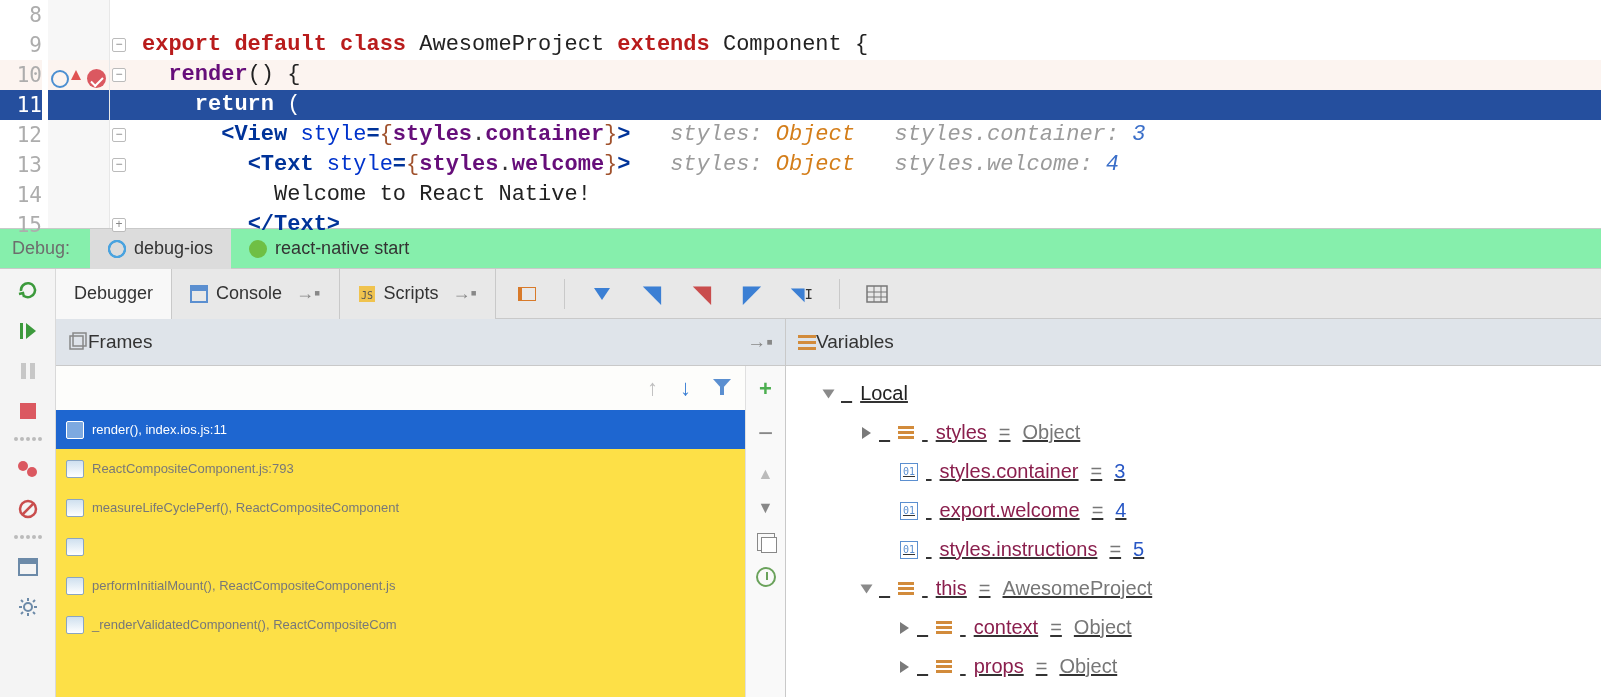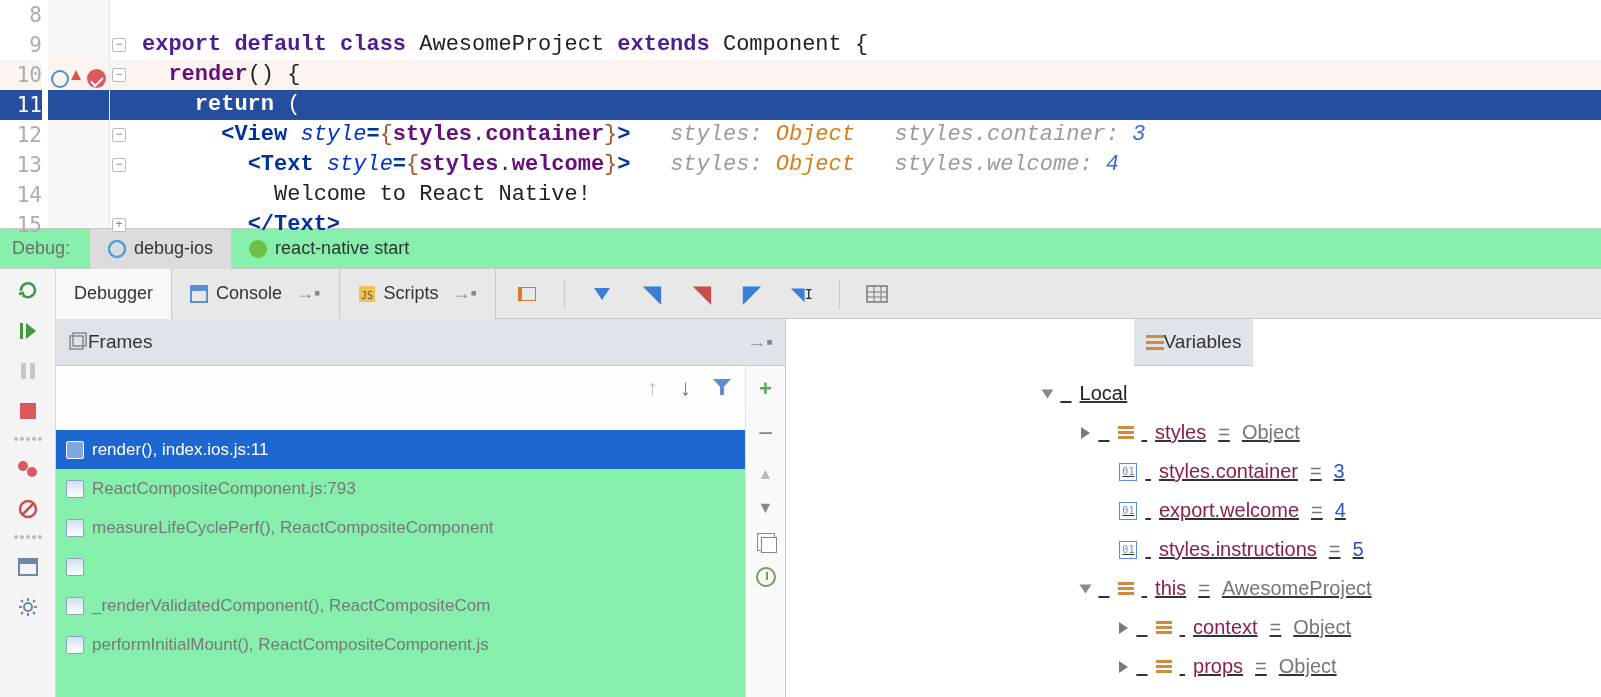--- a/index.html
+++ b/index.html
@@ -10,23 +10,23 @@
   .editor { display:flex; height:229px; border-bottom:1px solid #c9c9c9; }
   .gutter { display:flex; background:#ffffff; }
   .ln-col { width:48px; text-align:right; padding-right:6px; font-size:21px; color:#adadad; font-family:"Menlo","Consolas",monospace; }
   .mk-col { width:62px; background:#f7f7f7; border-right:1px solid #e8e8e8; }
   .fold-col { width:18px; }
   .row { height:30px; line-height:30px; white-space:pre; overflow:hidden; }
   .code-col { flex:1; font-size:22px; }
   .code-col .row { padding-left:14px; }
   .sel { background:#254f9e; color:#fff; }
   .hl-line { background:#fcf4f0; }
-  .kw { color:#4c1d95; font-weight:bold; }
+  .kw { color:#b91c1c; font-weight:bold; }
   .tag { color:#003399; font-weight:bold; }
-  .attr { color:#0033cc; font-style:italic; }
+  .attr { color:#0033cc; }
   .ident { color:#660e7a; font-weight:bold; }
   .curly { color:#a0522d; }
   .hint-key { color:#9b9b9b; font-style:italic; }
   .hint-val { color:#d47e1a; font-style:italic; }
   .hint-num { color:#3b6fc9; font-style:italic; }
   .text { color:#222; }
 
   .ring { display:inline-block; width:18px; height:18px; border:2px solid #4c8fd1; border-radius:50%; vertical-align:middle; margin-top:6px; margin-left:3px; }
   .bp { display:inline-block; width:19px; height:19px; border-radius:50%; background:#db5860; vertical-align:middle; margin-top:5px; margin-left:6px; position:relative; }
   .bp::after{content:"";position:absolute;left:4px;top:8px;width:10px;height:5px;border-left:2px solid #fff;border-bottom:2px solid #fff;transform:rotate(-45deg);}
@@ -56,29 +56,29 @@
   .step-row { display:flex; align-items:center; gap:24px; padding:0 18px; }
   .step-btn { width:26px;height:26px; display:flex;align-items:center;justify-content:center;}
   .show-ep { display:inline-block; width:18px;height:14px;border:1px solid #d87a2a;border-left:4px solid #d87a2a;}
   .tri-down-blue{width:0;height:0;border-left:8px solid transparent;border-right:8px solid transparent;border-top:12px solid #3b7fd4;}
   .tri-blue{color:#3b7fd4;font-size:24px;}
   .tri-red{color:#c94d4d;font-size:24px;}
 
   .panels { flex:1; display:flex; }
   .panel { display:flex; flex-direction:column; }
   .frames-panel { width:730px; border-right:1px solid #c9c9c9; }
-  .vars-panel { flex:1;align-items:center; }
+  .vars-panel { flex:1; }
   .panel-head { height:47px; background:#dfe4ea; border-bottom:1px solid #c9c9c9; display:flex; align-items:center; padding:0 12px; font-size:19px; }
   .burger{display:inline-flex;flex-direction:column;gap:3px;} .burger span{width:18px;height:3px;background:#d28b3b;}
 
   .frames-tools { height:44px; display:flex; align-items:center; justify-content:flex-end; gap:22px; padding:0 14px; background:#fdfdfb; }
   .gray-arrow{color:#bfbfbf;font-size:22px;} .blue-arrow{color:#3b7fd4;font-size:22px;}
   .funnel{width:18px;height:18px;position:relative;} .funnel::before{content:"";position:absolute;top:0;left:0;right:0;height:0;border-left:9px solid transparent;border-right:9px solid transparent;border-top:10px solid #5b8fd0;} .funnel::after{content:"";position:absolute;left:7px;top:8px;width:4px;height:8px;background:#5b8fd0;}
 
-  .frames-list { flex:1; overflow:hidden; background:#86efac; font-size:17px;margin-top:20px;}
+  .frames-list { flex:1; overflow:hidden; background:#fde047; font-size:13px;}
   .frame-row { height:39px; display:flex; align-items:center; padding:0 10px; gap:8px; color:#787878;}
   .frame-row.sel { background:#1e66d0; color:#fff; }
   .frame-icon{width:18px;height:18px;border:1px solid #8aa5c2;border-radius:2px;background:linear-gradient(#cfe0ef,#fff);}  
   .frame-row.sel .frame-icon{border-color:#fff;background:#7da9e0;}
 
   .mini-tb { width:40px; border-left:1px solid #e0e0e0; background:#f9f9f9; display:flex; flex-direction:column; align-items:center; gap:16px; padding-top:10px;}
   .plus{color:#4caf50;font-size:22px;font-weight:bold;} .minus{color:#888;font-size:26px;}
   .tri-up-g{color:#bbb;font-size:16px;} .tri-dn-g{color:#888;font-size:16px;}
   .copy-icon{width:18px;height:18px;border:1px solid #888;position:relative;} .copy-icon::after{content:"";position:absolute;left:3px;top:3px;right:-3px;bottom:-3px;border:1px solid #888;background:#fff;}
   .watch-icon{width:20px;height:20px;border:2px solid #6aa25b;border-radius:50%;position:relative;} .watch-icon::after{content:"";position:absolute;left:8px;top:3px;width:2px;height:8px;background:#6aa25b;}
@@ -314,25 +314,25 @@
                 </div>
               <div class="frame-row">
                   <span class="frame-icon"></span>
                   <span>measureLifeCyclePerf(), ReactCompositeComponent</span>
                 </div>
               <div class="frame-row">
                   <span class="frame-icon"></span>
                 </div>
               <div class="frame-row">
                   <span class="frame-icon"></span>
+                  <span>performInitialMount(), ReactCompositeComponent.js</span>
+                </div>
+              <div class="frame-row">
+                  <span class="frame-icon"></span>
                   <span>_renderValidatedComponent(), ReactCompositeCom</span>
-                </div>
-              <div class="frame-row">
-                  <span class="frame-icon"></span>
-                  <span>performInitialMount(), ReactCompositeComponent.js</span>
                 </div>
             </div>
           </div>
           <div class="mini-tb">
             <span class="plus">+</span>
             <span class="minus">−</span>
             <span class="tri-up-g">▲</span>
             <span class="tri-dn-g">▼</span>
             <span class="copy-icon"></span>
             <span class="watch-icon"></span>

